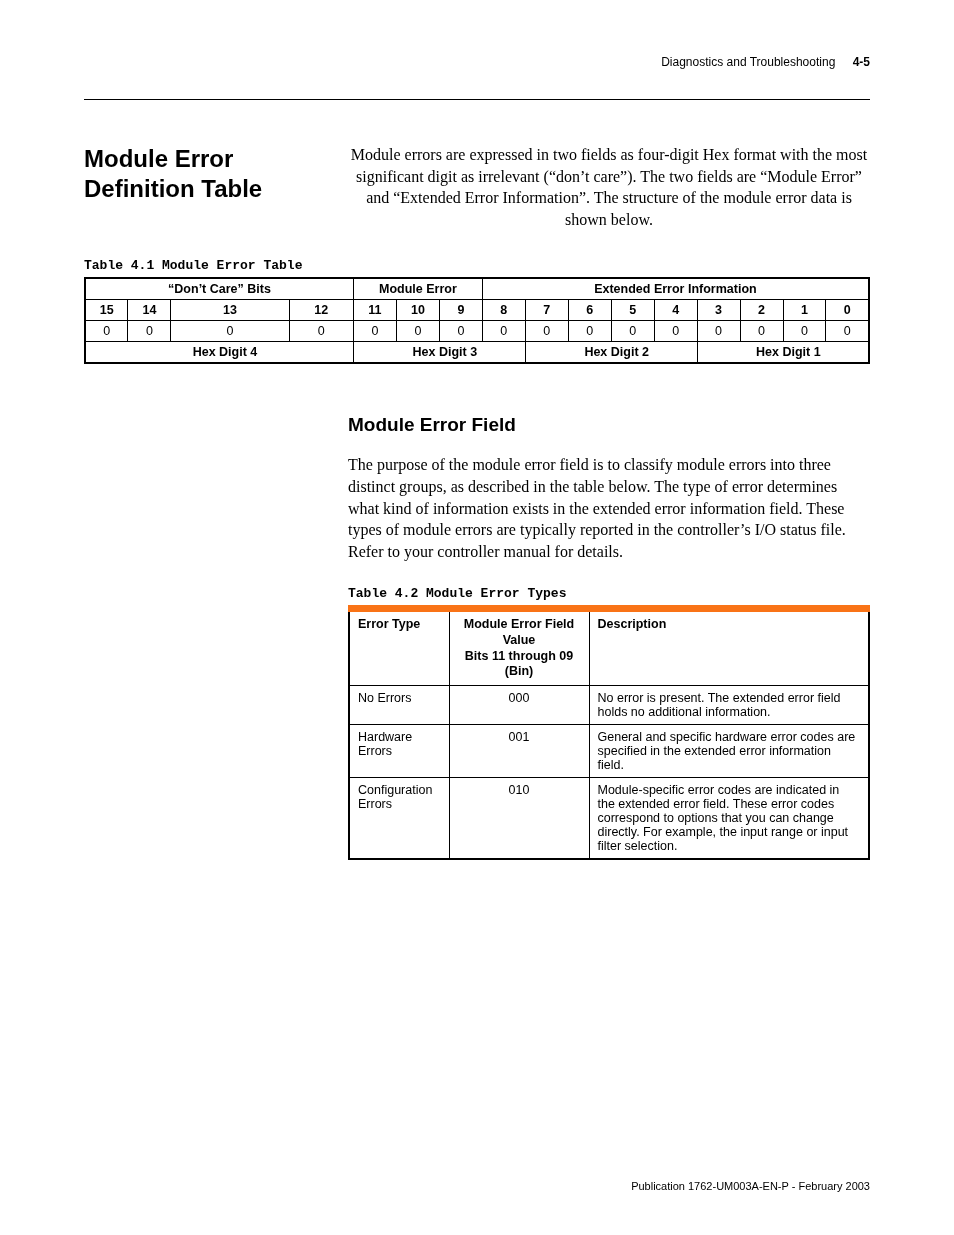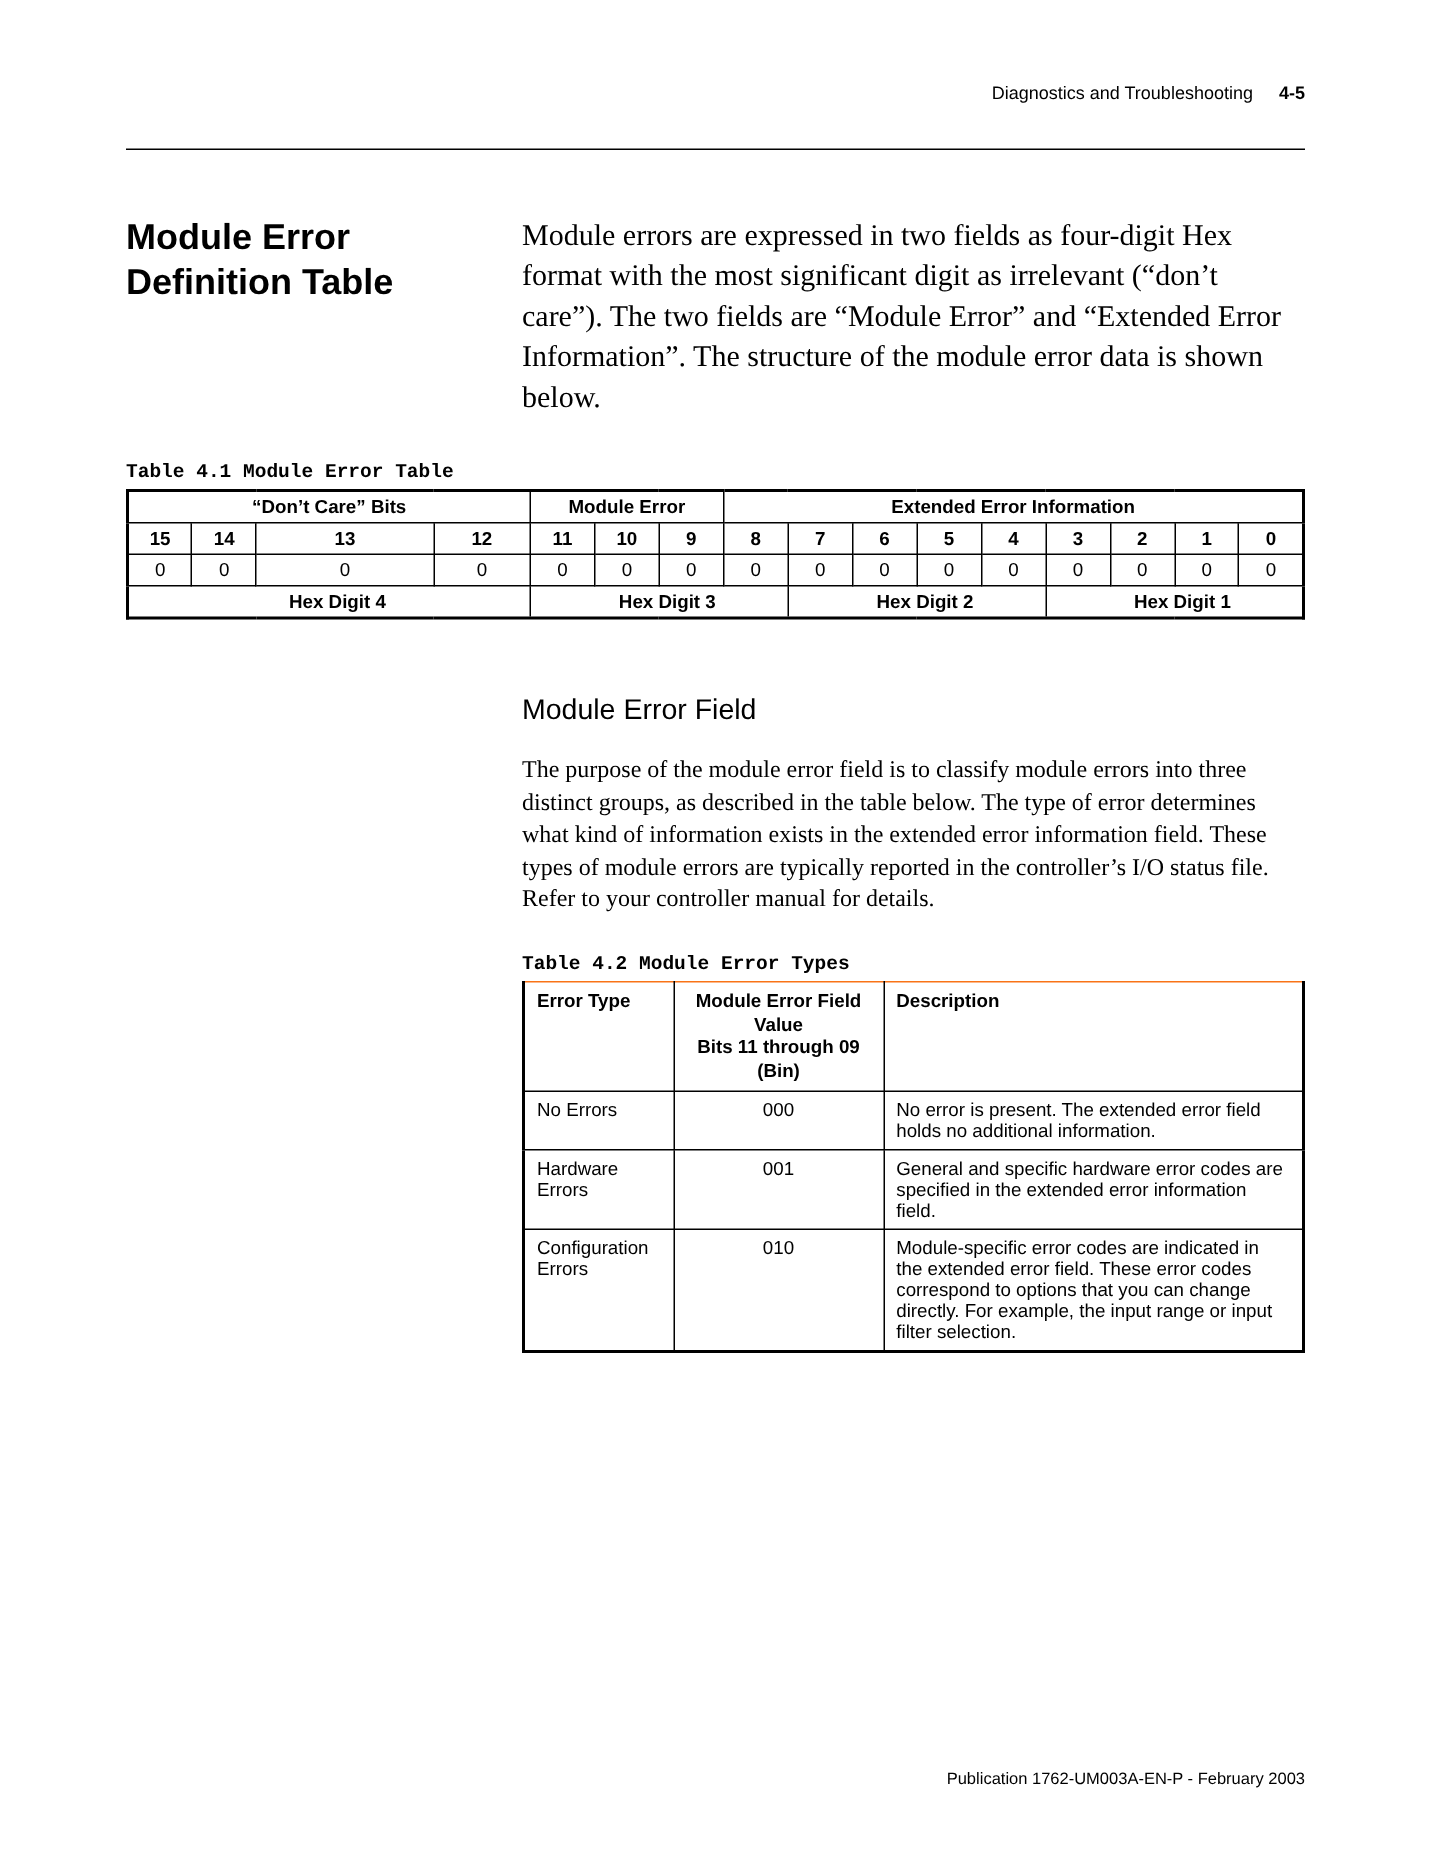--- a/index.html
+++ b/index.html
@@ -42,23 +42,24 @@
   }
   h1.sec-title {
     font-family: Arial, Helvetica, sans-serif;
     font-weight: bold;
     font-size: 24px;
     margin: 0;
     line-height: 1.25;
   }
   .intro {
     font-family: Garamond, "Times New Roman", serif;
-    font-size: 20px;
+    font-size: 16px;
     line-height: 1.35;
     margin: 0;
+    text-align: center;
   }
 
   .table-caption {
     font-family: Liberation Mono, monospace;
     font-weight: bold;
     font-size: 13px;
     margin-top: 28px;
     margin-bottom: 4px;
   }
 
@@ -91,21 +92,21 @@
   table.t41 col.c12 { width: 60px; }
   table.t41 col.csm { width: 40px; }
 
   
   .section2 {
     display: flex;
     margin-top: 50px;
   }
   h2.sub-title {
     font-family: Arial, Helvetica, sans-serif;
-    font-weight: normal;
+    font-weight: bold;
     font-size: 19px;
     margin: 0 0 18px 0;
   }
   .para {
     font-family: Garamond, "Times New Roman", serif;
     font-size: 16px;
     line-height: 1.35;
     margin: 0;
   }
 
@@ -117,21 +118,21 @@
     font-size: 12.5px;
   }
   table.t42 th, table.t42 td {
     border: 1px solid #000;
     padding: 5px 8px;
     vertical-align: top;
     text-align: left;
   }
   table.t42 thead th {
     font-weight: bold;
-    border-top: 1px solid #f97316;
+    border-top: 7px solid #f97316;
     line-height: 1.25;
   }
   table.t42 thead th.center { text-align: center; }
   table.t42 td.center { text-align: center; }
   table.t42 tr th:first-child, table.t42 tr td:first-child { border-left: 2px solid #000; }
   table.t42 tr th:last-child, table.t42 tr td:last-child { border-right: 2px solid #000; }
   table.t42 tbody tr:last-child td { border-bottom: 2px solid #000; }
   table.t42 col.c1 { width: 100px; }
   table.t42 col.c2 { width: 140px; }
   table.t42 col.c3 { }

